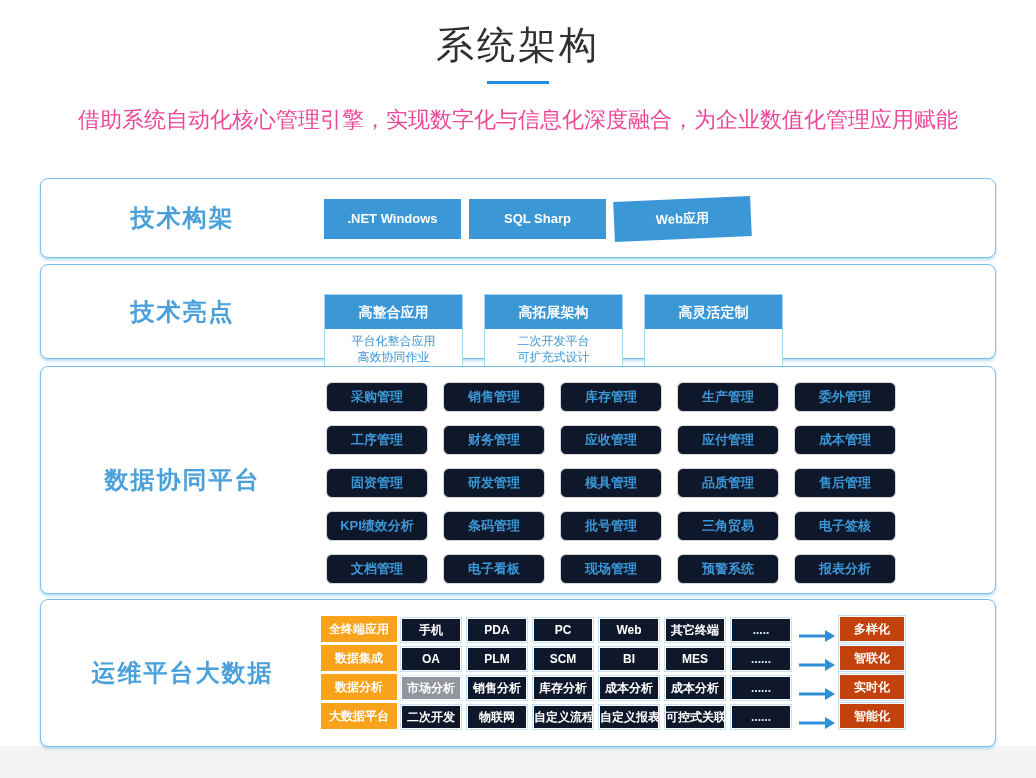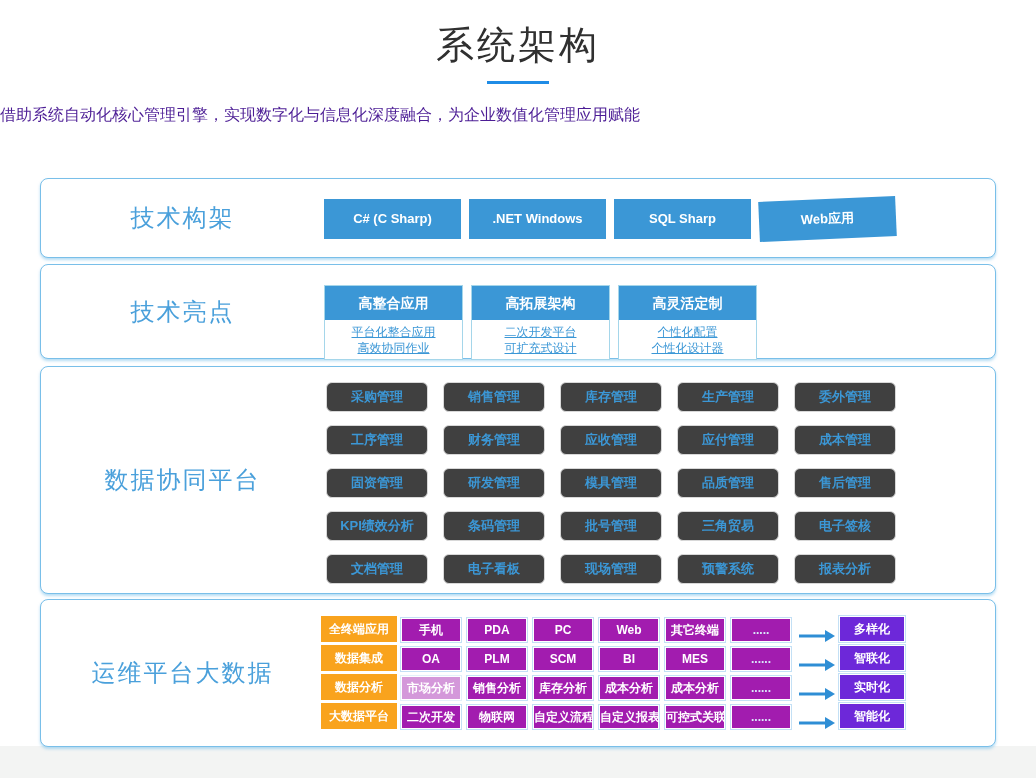--- a/index.html
+++ b/index.html
@@ -20,103 +20,102 @@
     position:absolute;left:0;top:20px;width:1036px;
     text-align:center;font-size:38px;letter-spacing:3px;
     color:#303030;font-weight:500;
   }
   .title-underline{
     position:absolute;left:487px;top:81px;width:62px;height:3px;
     background:#1f8ce6;
   }
   .page-subtitle{
     position:absolute;left:0;top:105px;width:1036px;
-    font-size:16px;color:#4c1d95;
+    text-align:center;font-size:22px;color:#ec4899;
   }
   
   .panel{
     position:absolute;left:40px;width:954px;background:#fff;
     border:1px solid #79bfe9;border-radius:8px;
     box-shadow:0 2px 3px rgba(121,191,233,.55);
   }
   .p1{top:178px;height:78px;}
   .p2{top:264px;height:93px;}
   .p3{top:366px;height:226px;}
   .p4{top:599px;height:146px;}
   .panel-label{
     position:absolute;left:0;top:0;bottom:0;width:283px;
     display:flex;align-items:center;justify-content:center;
-    font-size:24px;font-weight:normal;color:#4aa0db;letter-spacing:2px;
+    font-size:24px;font-weight:bold;color:#4aa0db;letter-spacing:2px;
   }
   
   .stack-row{position:absolute;left:283px;top:20px;display:flex;gap:8px;}
   .stack-btn{
     width:137px;height:40px;line-height:40px;text-align:center;
     background:#3b97d6;color:#fff;font-size:13px;font-weight:bold;
   }
   .stack-btn.tilt{transform:rotate(-2.5deg);}
   
-  .cards-row{position:absolute;left:283px;top:20px;display:flex;gap:8px;}
+  .cards-row{position:absolute;left:283px;top:29px;display:flex;gap:21px;}
   .hl-card{width:137px;border:1px solid #a5d6ea;background:#fff;}
   .hl-card-title{
     height:34px;line-height:34px;text-align:center;background:#3b97d6;
     color:#fff;font-size:14px;font-weight:bold;border-bottom:2px solid #fff;
   }
   .hl-card-line{
-    text-align:center;font-size:12px;line-height:16px;color:#3b97d6;text-decoration:underline;
+    text-align:center;font-size:12px;line-height:16px;color:#3b97d6;
   }
   .hl-card-body{padding:2px 0 3px 0;}
   
   .module-grid{
     position:absolute;left:285px;top:15px;
     display:grid;grid-template-columns:repeat(5,102px);
     column-gap:15px;row-gap:13px;
   }
   .module-btn{
-    height:28px;line-height:28px;text-align:center;background:#404040;
+    height:28px;line-height:28px;text-align:center;background:#0f172a;
     border:1px solid #d8d8d8;border-radius:6px;
     color:#3b97d6;font-size:13px;font-weight:bold;white-space:nowrap;
   }
   
   .bd-rows{position:absolute;left:280px;top:16px;}
   .bd-row{display:flex;align-items:flex-end;margin-bottom:3px;height:26px;}
   .bd-tag{
     width:76px;height:26px;line-height:26px;text-align:center;
     background:#f9a31d;color:#fff;font-size:12px;font-weight:bold;
     margin-right:4px;
   }
   .bd-item{
     width:58px;height:22px;line-height:22px;text-align:center;
-    background:#a21caf;color:#fff;font-size:12px;font-weight:bold;
+    background:#0f172a;color:#fff;font-size:12px;font-weight:bold;
     border:1px solid #fff;outline:1px solid #c3e0f5;
     margin-right:6px;white-space:nowrap;
   }
   .bd-item.faded{opacity:.45;}
   .bd-item.dots{color:#d9ecfa;}
   .bd-arrow{width:36px;margin:0 4px 0 2px;display:flex;align-items:center;}
   .bd-result{
     width:64px;height:24px;line-height:24px;text-align:center;
-    background:#6d28d9;color:#fff;font-size:12px;font-weight:bold;
+    background:#c2410c;color:#fff;font-size:12px;font-weight:bold;
     border:1px solid #fff;outline:1px solid #c3e0f5;
   }
 </style>
 </head>
 <body>
 
 <div class="stage">
   <div class="footer-strip"></div>
 
   <div class="page-title">系统架构</div>
   <div class="title-underline"></div>
   <div class="page-subtitle">借助系统自动化核心管理引擎，实现数字化与信息化深度融合，为企业数值化管理应用赋能</div>
 
   <section class="panel p1">
     <div class="panel-label">技术构架</div>
     <div class="stack-row">
-      <div class="stack-btn">C#  (C Sharp)</div>
       <div class="stack-btn">.NET Windows</div>
       <div class="stack-btn">SQL Sharp</div>
       <div class="stack-btn tilt">Web应用</div>
     </div>
   </section>
 
   <section class="panel p2">
     <div class="panel-label">技术亮点</div>
     <div class="cards-row">
       <div class="hl-card">
@@ -128,24 +127,20 @@
       </div>
       <div class="hl-card">
         <div class="hl-card-title">高拓展架构</div>
         <div class="hl-card-body">
           <div class="hl-card-line">二次开发平台</div>
           <div class="hl-card-line">可扩充式设计</div>
         </div>
       </div>
       <div class="hl-card">
         <div class="hl-card-title">高灵活定制</div>
-        <div class="hl-card-body">
-          <div class="hl-card-line">个性化配置</div>
-          <div class="hl-card-line">个性化设计器</div>
-        </div>
       </div>
     </div>
   </section>
 
   <section class="panel p3">
     <div class="panel-label">数据协同平台</div>
     <div class="module-grid">
       <div class="module-btn">采购管理</div>
       <div class="module-btn">销售管理</div>
       <div class="module-btn">库存管理</div>

